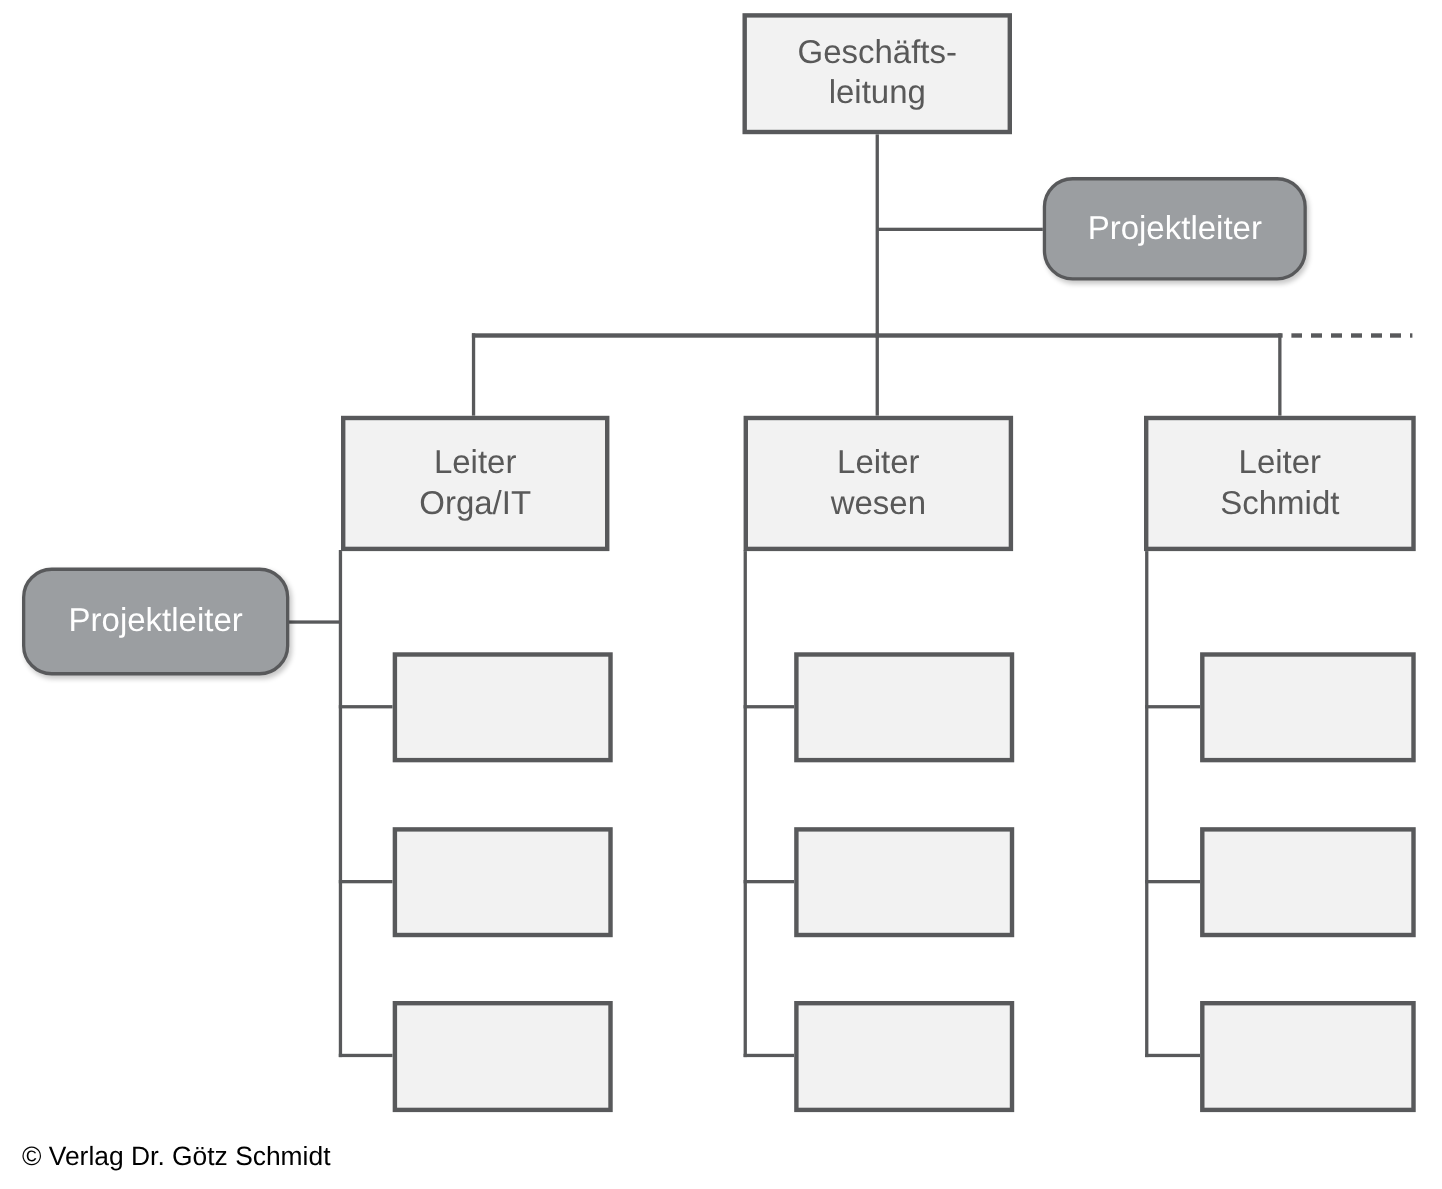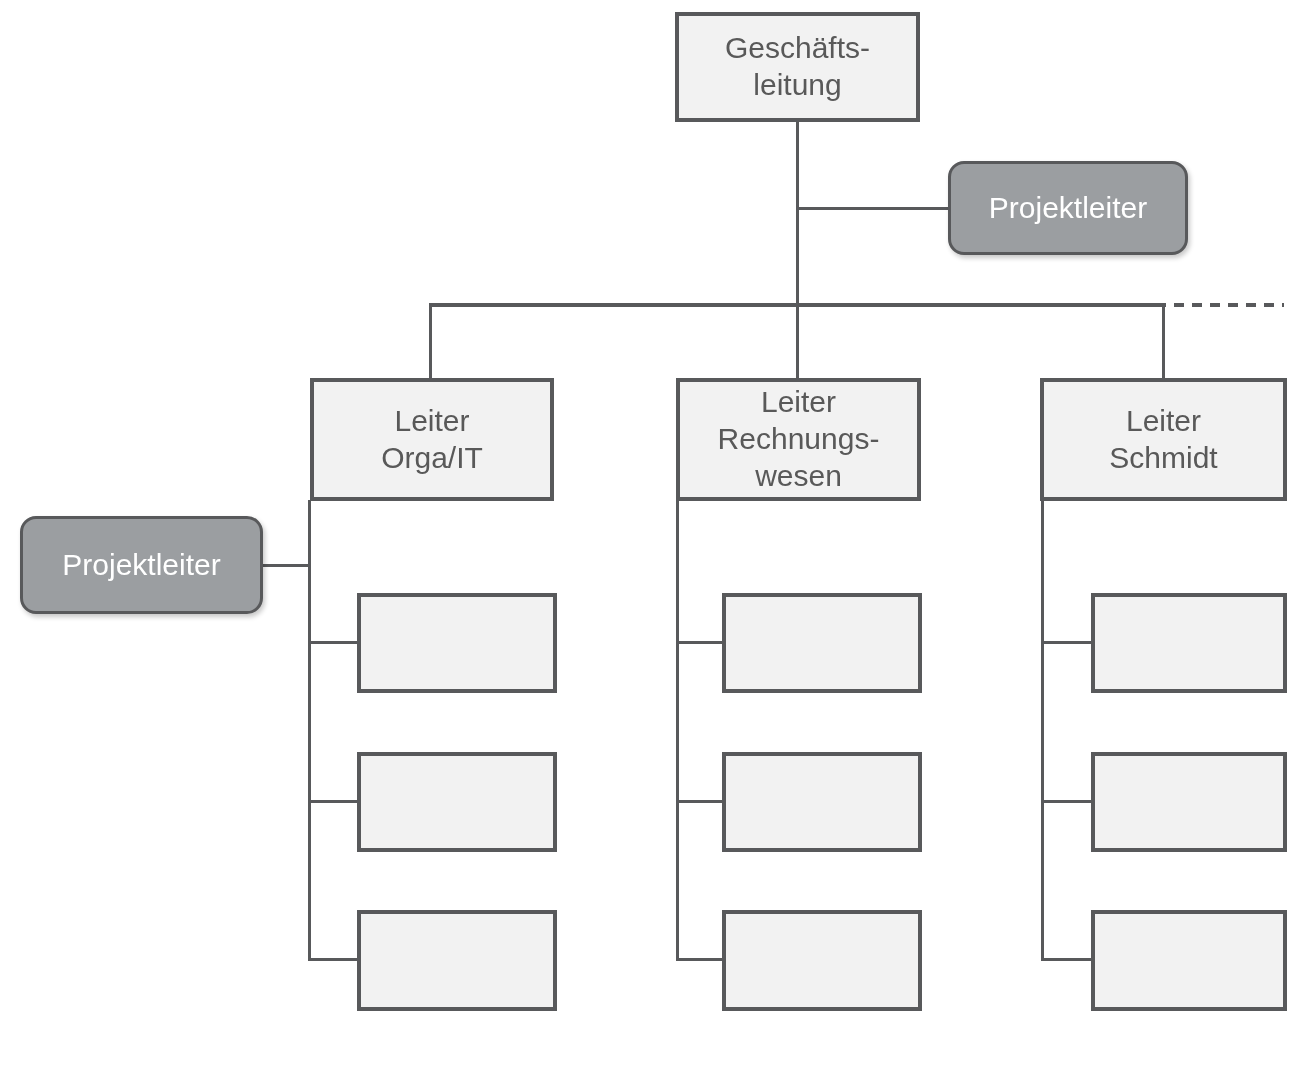--- a/index.html
+++ b/index.html
@@ -27,21 +27,21 @@
     flex-direction: column;
     align-items: center;
     justify-content: center;
     text-align: center;
   }
   .staff {
     position: absolute;
     box-sizing: border-box;
     background: #9b9ea1;
     border: 3px solid #58595b;
-    border-radius: 16px;
+    border-radius: 27px;
     color: #ffffff;
     font-size: 30px;
     display: flex;
     align-items: center;
     justify-content: center;
     text-align: center;
     box-shadow: 2px 3px 5px rgba(0,0,0,0.22);
   }
   .sub {
     position: absolute;
@@ -111,34 +111,34 @@
   <div class="staff" style="left:20px; top:516px; width:243px; height:98px;">
     <span>Projektleiter</span>
   </div>
 
   <div class="node" style="left:310px; top:378px; width:244px; height:123px;">
     <span>Leiter</span>
     <span>Orga/IT</span>
   </div>
   <div class="node" style="left:676px; top:378px; width:245px; height:123px;">
     <span>Leiter</span>
-    <span>Rechnungs-</span>
     <span>wesen</span>
   </div>
   <div class="node" style="left:1040px; top:378px; width:247px; height:123px;">
     <span>Leiter</span>
     <span>Schmidt</span>
   </div>
 
   <div class="sub" style="left:357px; top:593px; width:200px; height:100px;"></div>
   <div class="sub" style="left:357px; top:752px; width:200px; height:100px;"></div>
   <div class="sub" style="left:357px; top:910px; width:200px; height:101px;"></div>
 
   <div class="sub" style="left:722px; top:593px; width:200px; height:100px;"></div>
   <div class="sub" style="left:722px; top:752px; width:200px; height:100px;"></div>
   <div class="sub" style="left:722px; top:910px; width:200px; height:101px;"></div>
 
   <div class="sub" style="left:1091px; top:593px; width:196px; height:100px;"></div>
   <div class="sub" style="left:1091px; top:752px; width:196px; height:100px;"></div>
   <div class="sub" style="left:1091px; top:910px; width:196px; height:101px;"></div>
 
+  <div class="copyright">© Verlag Dr. Götz Schmidt</div>
 
 </div>
 
 </body></html>

